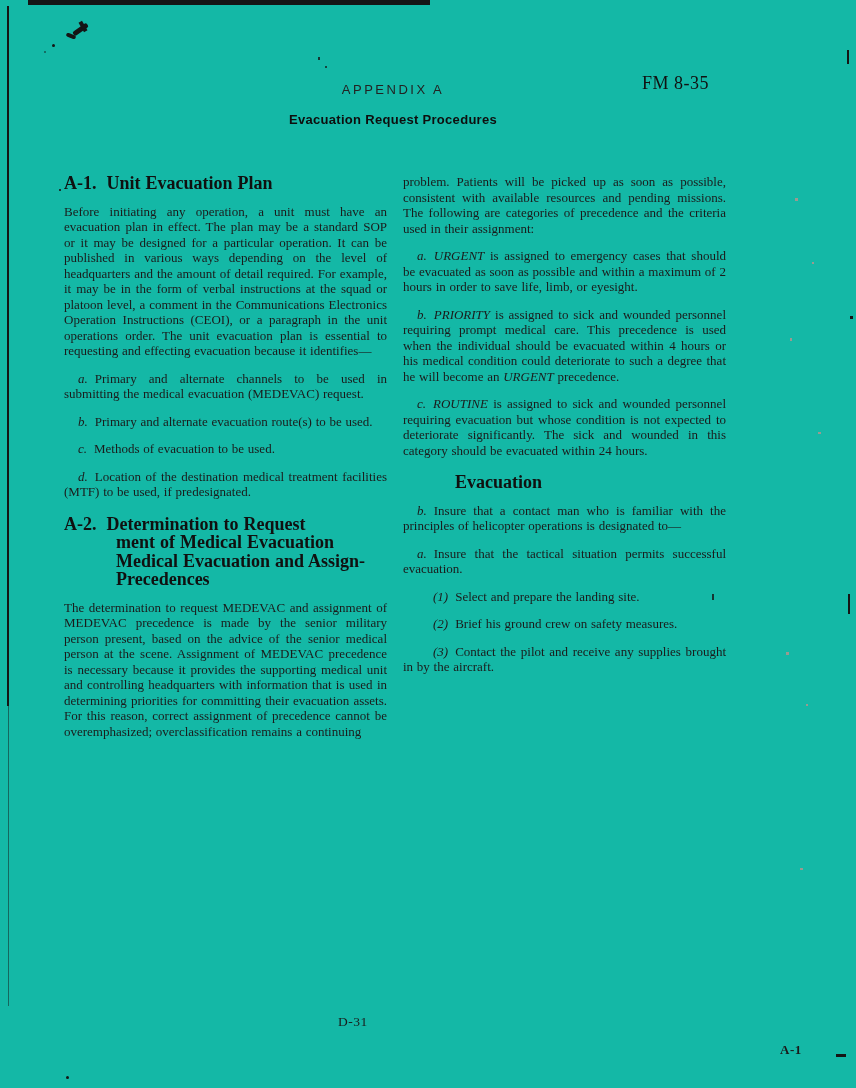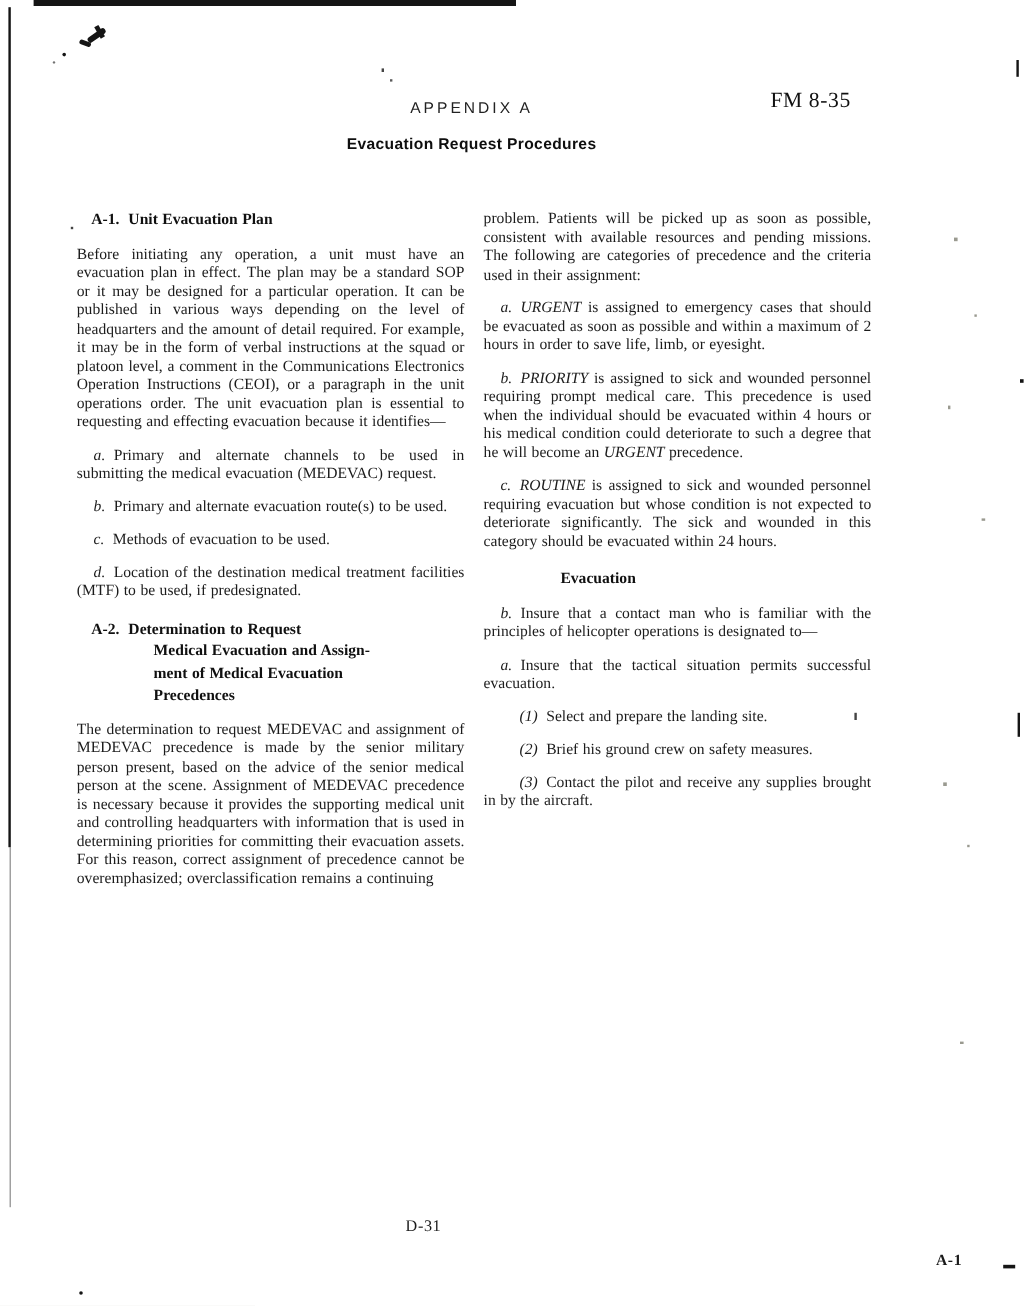--- a/index.html
+++ b/index.html
@@ -1,21 +1,21 @@
 <!DOCTYPE html>
 <html><head>
 <meta charset="utf-8">
 <style>
   * { margin:0; padding:0; box-sizing:border-box; }
   html,body { width:856px; height:1088px; }
   body { background:#e9e8e4; font-family:"Liberation Serif", serif; }
 
   .page {
     position:relative; width:856px; height:1088px;
-    background:#ffffff; color:#1a1a1a; overflow:hidden;
+    background:#14b8a6; color:#1a1a1a; overflow:hidden;
   }
 
   
   .art { position:absolute; background:#151515; }
   .art.faint { background:#9a9a90; }
 
   
   .appendix {
     position:absolute; top:82px; left:98px; width:590px; text-align:center;
     font-family:"Liberation Sans", sans-serif; font-size:13px;
@@ -42,22 +42,22 @@
   }
   .col > :first-child { margin-top:0; }
 
   .para { margin:0 0 12px 0; }
   .item { text-indent:14px; }
   .sub  { text-indent:30px; }
   .lbl  { font-style:italic; margin-right:7px; }
   .term { font-style:italic; }
 
   .sec-heading {
-    font-weight:bold; font-size:13px; line-height:18.5px;
-    margin:15px 0 11px 12px; text-align:left; color:#101010;
+    font-weight:bold; font-size:18px; line-height:18.5px;
+    margin:15px 0 11px 0; text-align:left; color:#101010;
   }
   .sec-heading .hl { white-space:pre-wrap; }
   .sec-heading .cont { padding-left:52px; }
   .single { white-space:pre-wrap; }
 
   
   .folio-center { position:absolute; top:1014px; left:338px; font-size:13.5px; letter-spacing:0.5px; }
   .folio-right  { position:absolute; top:1042px; left:780px; font-size:13px; font-weight:bold; letter-spacing:0.5px; }
 </style>
 </head>
@@ -102,22 +102,22 @@
 
       <p class="para">Before initiating any operation, a unit must have an evacuation plan in effect. The plan may be a standard SOP or it may be designed for a particular operation. It can be published in various ways depending on the level of headquarters and the amount of detail required. For example, it may be in the form of verbal instructions at the squad or platoon level, a comment in the Communications Electronics Operation Instructions (CEOI), or a paragraph in the unit operations order. The unit evacuation plan is essential to requesting and effecting evacuation because it identifies—</p>
 
       <p class="para item"><span class="lbl">a.</span><span>Primary and alternate channels to be used in submitting the medical evacuation (MEDEVAC) request.</span></p>
       <p class="para item"><span class="lbl">b.</span><span>Primary and alternate evacuation route(s) to be used.</span></p>
       <p class="para item"><span class="lbl">c.</span><span>Methods of evacuation to be used.</span></p>
       <p class="para item"><span class="lbl">d.</span><span>Location of the destination medical treatment facilities (MTF) to be used, if predesignated.</span></p>
 
       <div class="sec-heading">
         <div class="hl">A-2.  Determination to Request</div>
+        <div class="hl cont">ment of Medical Evacuation</div>
         <div class="hl cont">Medical Evacuation and Assign-</div>
-        <div class="hl cont">ment of Medical Evacuation</div>
         <div class="hl cont">Precedences</div>
       </div>
 
       <p class="para">The determination to request MEDEVAC and assignment of MEDEVAC precedence is made by the senior military person present, based on the advice of the senior medical person at the scene. Assignment of MEDEVAC precedence is necessary because it provides the supporting medical unit and controlling headquarters with information that is used in determining priorities for committing their evacuation assets. For this reason, correct assignment of precedence cannot be overemphasized; overclassification remains a continuing</p>
     </div>
 
     <div class="col">
 
       <p class="para">problem. Patients will be picked up as soon as possible, consistent with available resources and pending missions. The following are categories of precedence and the criteria used in their assignment:</p>
 

